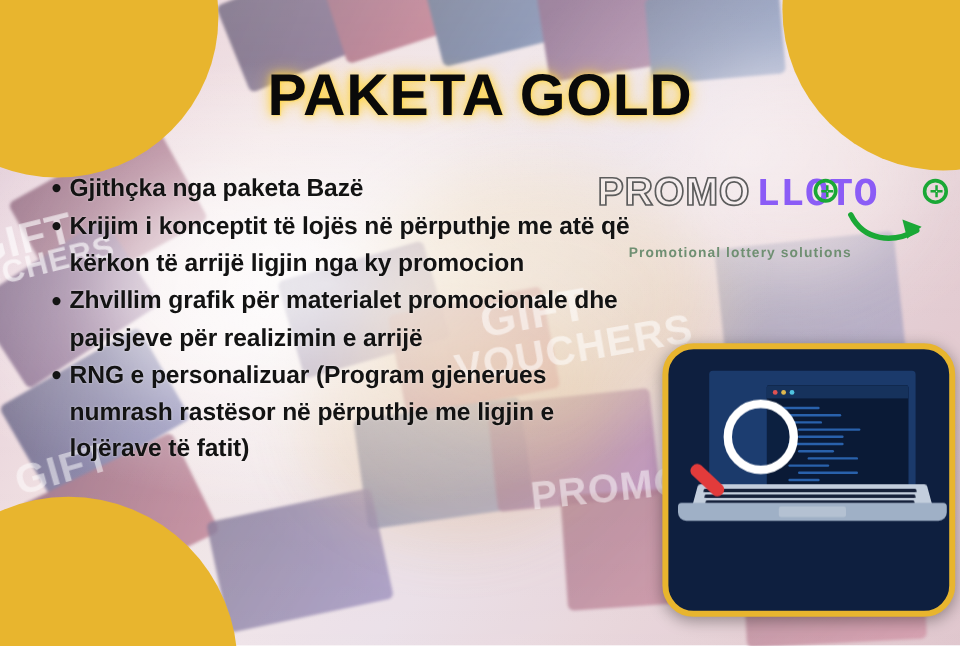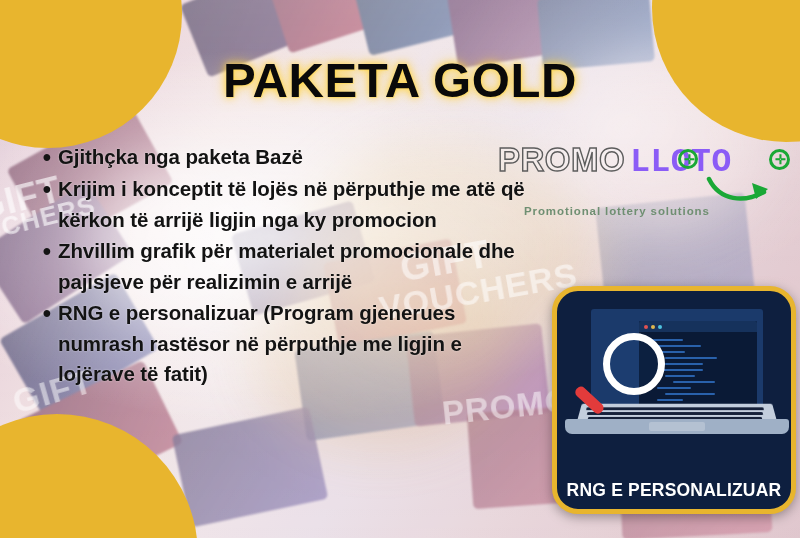--- a/index.html
+++ b/index.html
@@ -433,17 +433,16 @@
         <div class="key" style="left:10px;top:14px;width:172px;"></div>
       </div>
       <div id="laptop-base"></div>
       <div id="trackpad"></div>
 
       <div id="magnifier-handle"></div>
       <div id="magnifier-ring"></div>
     </div>
 
     <div id="badge-text">
-      <div id="badge-line1">RNG E PERSONALIZUAR</div>
     </div>
   </div>
 
 </div>
 
 </body></html>

